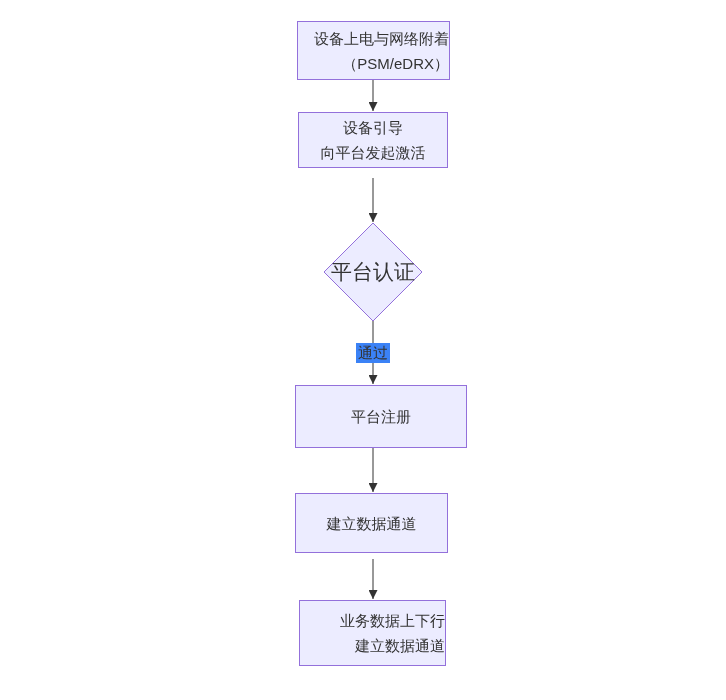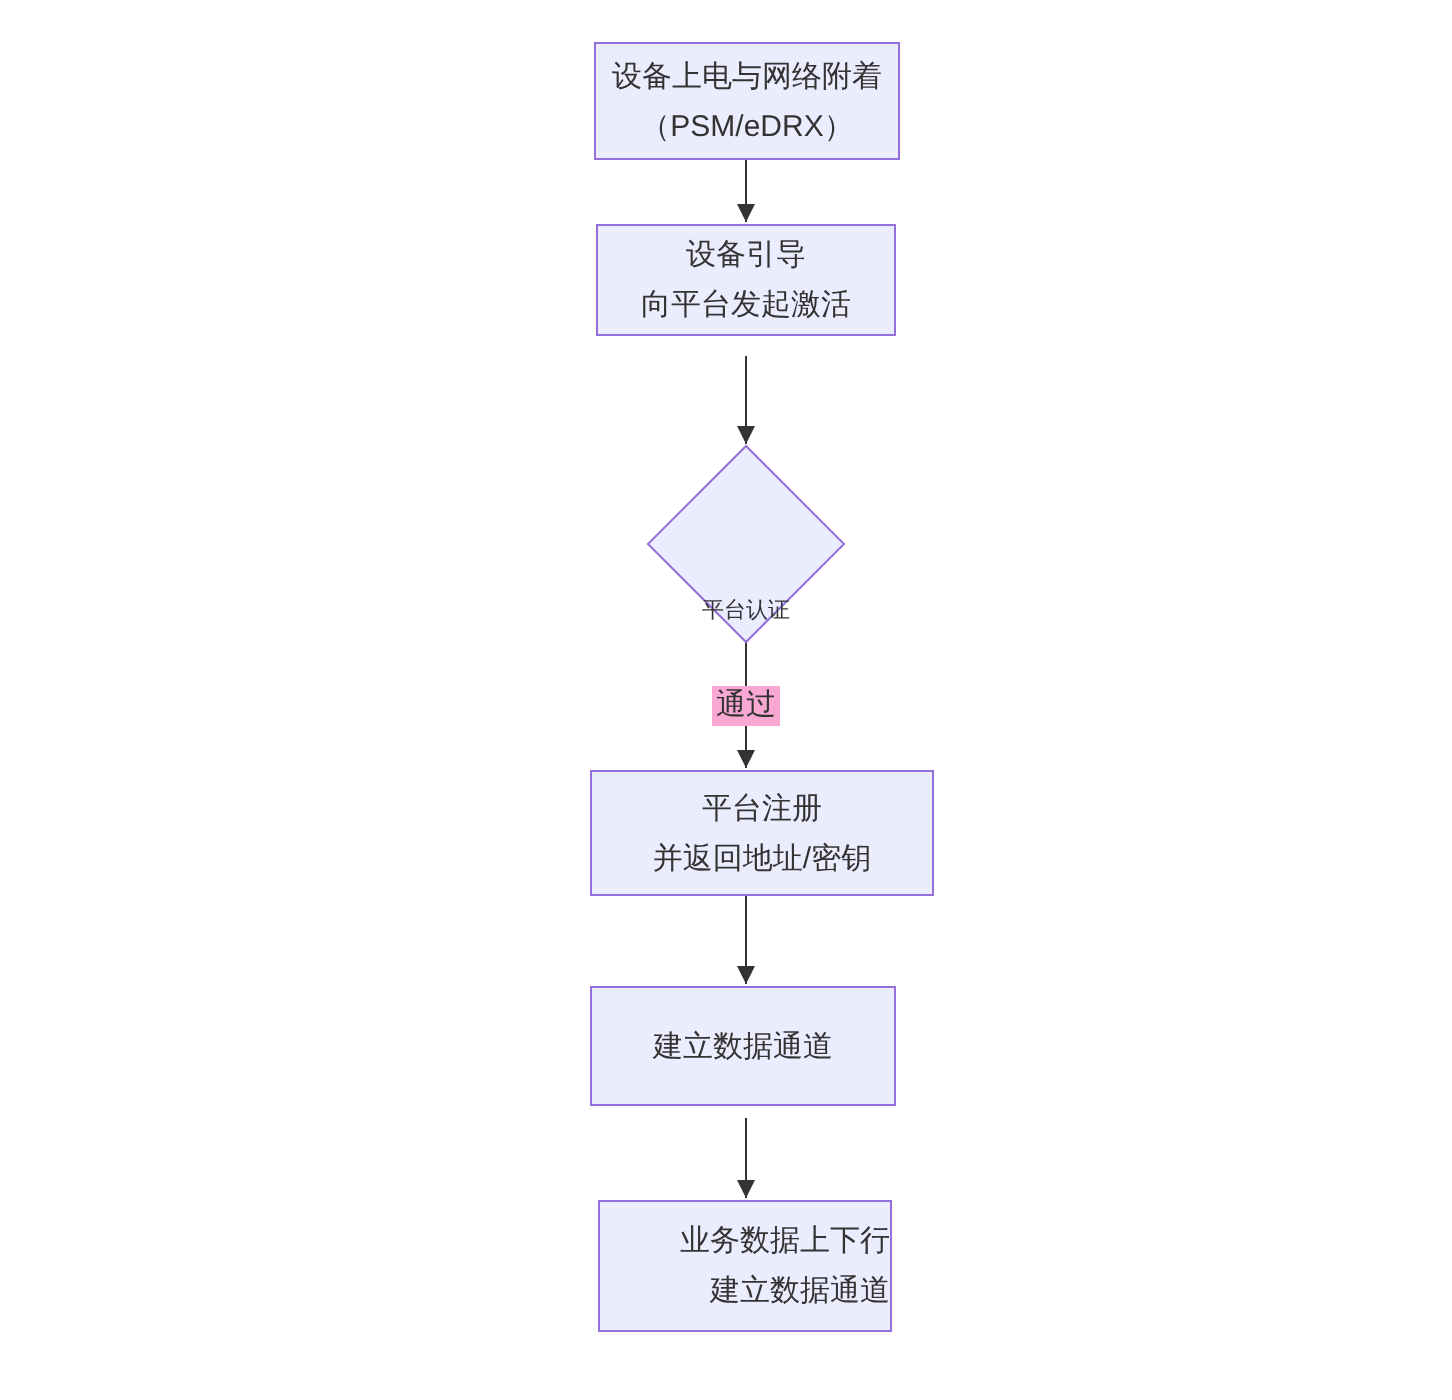--- a/index.html
+++ b/index.html
@@ -37,30 +37,29 @@
   .node-line {
     display: block;
     white-space: nowrap;
   }
   .diamond-label {
     position: absolute;
     left: 373px;
     top: 272px;
     transform: translate(-50%, -50%);
     color: #333333;
-    font-size: 11px;
+    font-size: 21px;
     white-space: nowrap;
-    margin-top: 33px;
   }
   .edge-label {
     position: absolute;
     left: 373px;
     top: 353px;
     transform: translate(-50%, -50%);
-    background: #f9a8d4;
+    background: #3b82f6;
     color: #333333;
     font-size: 15px;
     line-height: 20px;
     padding: 0 2px;
     white-space: nowrap;
   }
 </style>
 </head>
 <body>
 
@@ -75,37 +74,36 @@
 
     <line x1="373" y1="80" x2="373" y2="111" stroke="#333333" stroke-width="1" marker-end="url(#arrowhead)"></line>
     <line x1="373" y1="178" x2="373" y2="222" stroke="#333333" stroke-width="1" marker-end="url(#arrowhead)"></line>
     <line x1="373" y1="321" x2="373" y2="384" stroke="#333333" stroke-width="1" marker-end="url(#arrowhead)"></line>
     <line x1="373" y1="448" x2="373" y2="492" stroke="#333333" stroke-width="1" marker-end="url(#arrowhead)"></line>
     <line x1="373" y1="559" x2="373" y2="599" stroke="#333333" stroke-width="1" marker-end="url(#arrowhead)"></line>
 
     <polygon points="373,223 422,272 373,321 324,272" fill="#ECECFF" stroke="#9370DB" stroke-width="1"></polygon>
   </svg>
 
-  <div class="node" style="left:297px; top:21px; width:153px; height:59px;">
+  <div class="node" style="left:297px; top:21px; width:153px; height:59px;align-items:flex-end;">
     <span class="node-line">设备上电与网络附着</span>
     <span class="node-line">（PSM/eDRX）</span>
   </div>
 
   <div class="node" style="left:298px; top:112px; width:150px; height:56px;">
     <span class="node-line">设备引导</span>
     <span class="node-line">向平台发起激活</span>
   </div>
 
   <div class="diamond-label">平台认证</div>
 
   <div class="edge-label">通过</div>
 
   <div class="node" style="left:295px; top:385px; width:172px; height:63px;">
     <span class="node-line">平台注册</span>
-    <span class="node-line">并返回地址/密钥</span>
   </div>
 
   <div class="node" style="left:295px; top:493px; width:153px; height:60px;">
     <span class="node-line">建立数据通道</span>
   </div>
 
   <div class="node" style="left:299px; top:600px; width:147px; height:66px;align-items:flex-end;">
     <span class="node-line">业务数据上下行</span>
     <span class="node-line">建立数据通道</span>
   </div>

